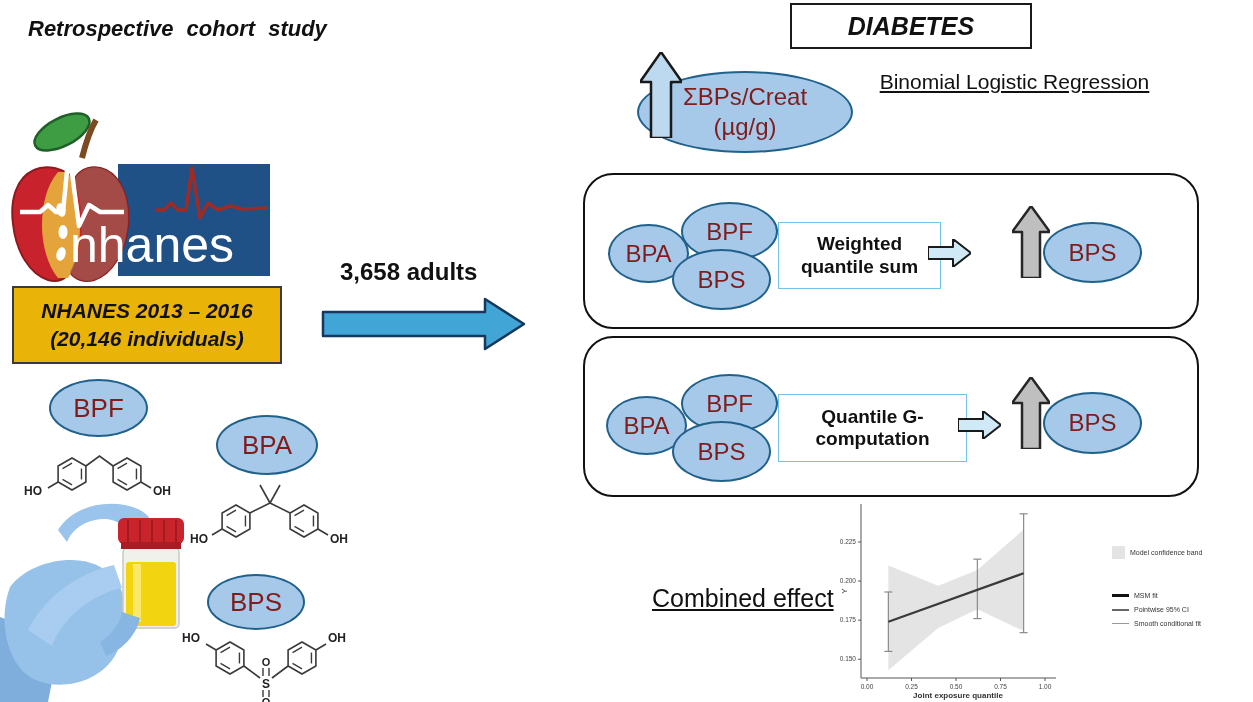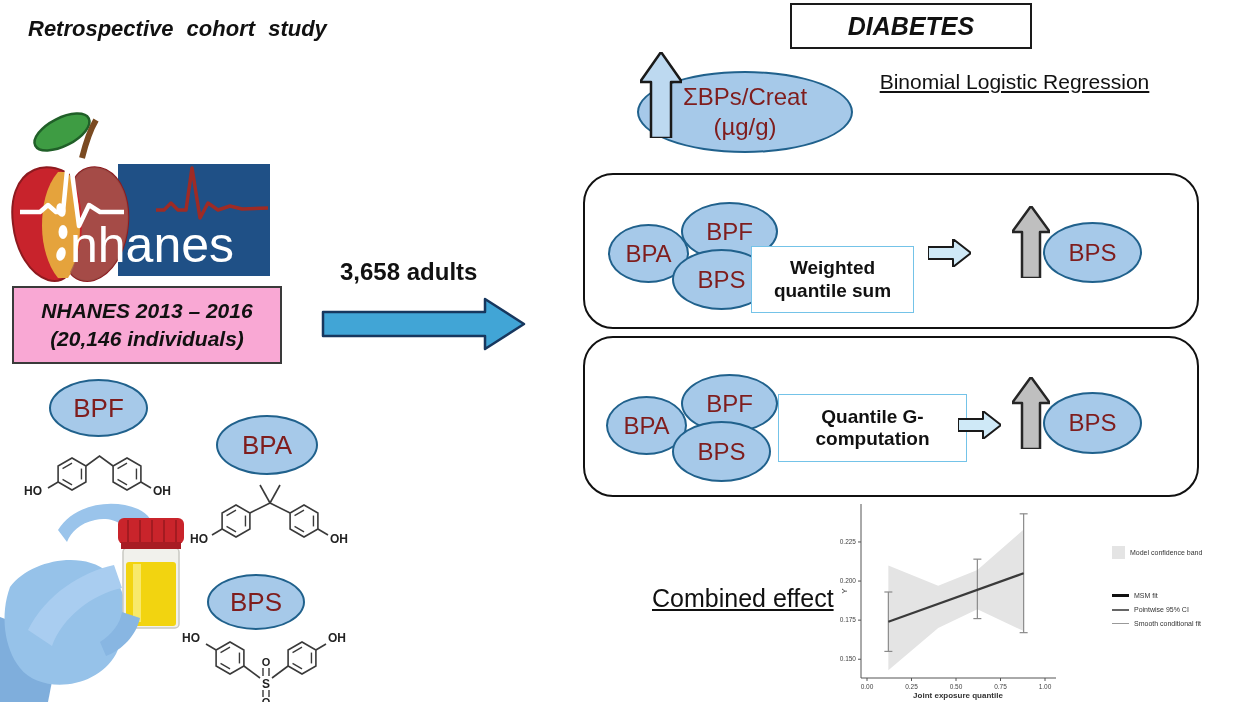--- a/index.html
+++ b/index.html
@@ -7,21 +7,21 @@
          font-family:"Liberation Sans",sans-serif;color:#111;}
   .abs{position:absolute;}
   .ellipse{background:#A6C9E9;border:2px solid #20618C;border-radius:50%;
            display:flex;align-items:center;justify-content:center;color:#7f1d1d;}
   .panel{border:2.5px solid #111;border-radius:30px;background:#fff;}
   .outbox{border:2px solid #1a1a1a;display:flex;align-items:center;justify-content:center;background:#fff;}
   .method-box{border:1.5px solid #74C3E8;background:#fff;display:flex;flex-direction:column;
               align-items:center;justify-content:center;font-weight:bold;font-size:19px;
               line-height:1.18;text-align:center;color:#111;}
   .title{font-size:22px;font-style:italic;font-weight:600;word-spacing:7px;}
-  .cohort-box{border:2px solid #3a3a3a;background:#f9a8d4;display:flex;flex-direction:column;
+  .cohort-box{border:2px solid #3a3a3a;background:#eab308;display:flex;flex-direction:column;
               align-items:center;justify-content:center;font-weight:bold;font-style:italic;
               font-size:21px;line-height:1.35;}
   .adults{font-size:24px;font-weight:bold;}
   .sum-ellipse{font-size:24px;line-height:1.25;text-align:center;flex-direction:column;}
   .reg-title{font-size:21px;text-decoration:underline;text-align:center;}
   .estimate{font-size:21px;font-weight:bold;border-width:1.5px;}
   .diabetes{font-size:25px;font-weight:bold;font-style:italic;}
   .big-lab{font-size:26px;}
   .clu-lab{font-size:24px;}
   .combined{font-size:25px;text-decoration:underline;}
@@ -181,21 +181,21 @@
   <div class="abs panel" style="left:583px;top:173px;width:612px;height:152px;"></div>
   <div class="abs ellipse clu-lab" style="left:608px;top:224px;width:77px;height:55px;z-index:2;">
     <span>BPA</span>
   </div>
   <div class="abs ellipse clu-lab" style="left:681px;top:202px;width:93px;height:55px;z-index:3;">
     <span>BPF</span>
   </div>
   <div class="abs ellipse clu-lab" style="left:672px;top:249px;width:95px;height:57px;z-index:4;">
     <span>BPS</span>
   </div>
-  <div class="abs method-box" style="left:751px;top:222px;width:161px;height:65px;z-index:5;margin-top:24px;">
+  <div class="abs method-box" style="left:778px;top:222px;width:161px;height:65px;z-index:5;">
     <span>Weighted</span>
     <span>quantile sum</span>
   </div>
   <svg class="abs" style="left:928px;top:239px;z-index:6;" width="43" height="28" viewBox="0 0 43 28">
     <polygon points="0,8 25,8 25,0 43,14 25,28 25,20 0,20" fill="#CFE9F7" stroke="#1a1a1a" stroke-width="2" stroke-linejoin="round"></polygon>
   </svg>
   <svg class="abs" style="left:1012px;top:206px;z-index:6;" width="38" height="72" viewBox="0 0 38 72">
     <polygon points="19,0 38,26 28,26 28,72 10,72 10,26 0,26" fill="#BFBFBF" stroke="#262626" stroke-width="2.5" stroke-linejoin="round"></polygon>
   </svg>
   <div class="abs ellipse clu-lab" style="left:1043px;top:222px;width:95px;height:57px;z-index:5;">

